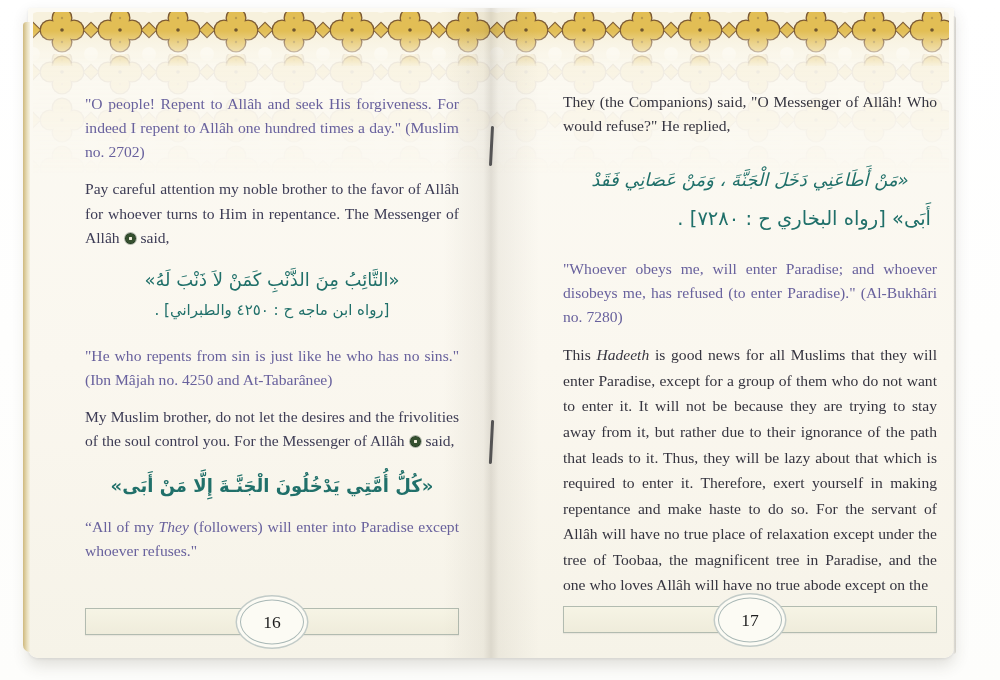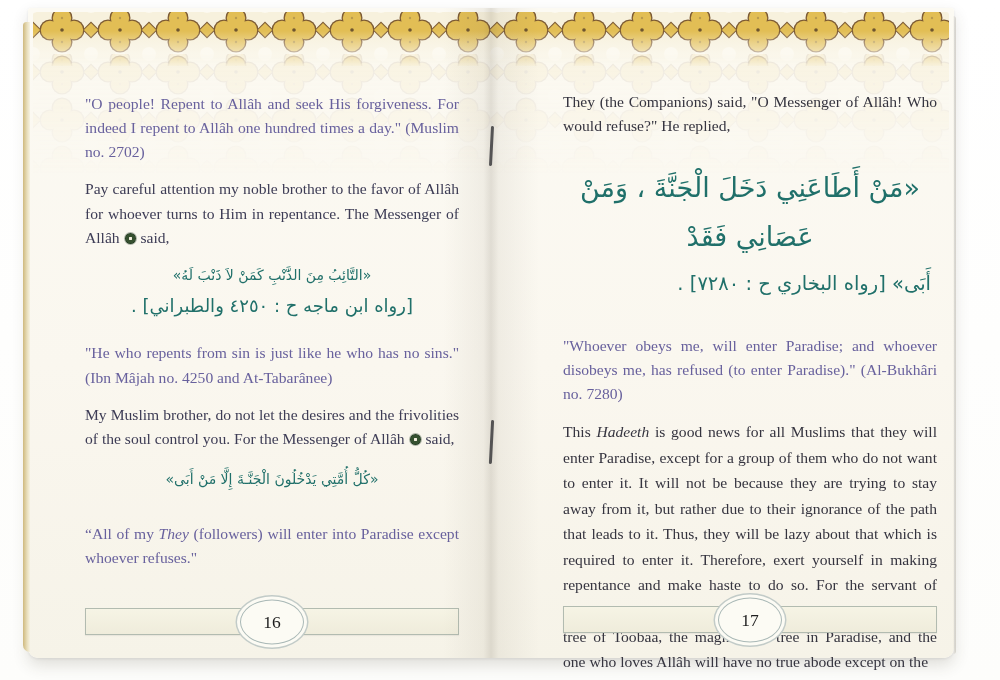--- a/index.html
+++ b/index.html
@@ -41,24 +41,24 @@
   .pages{position:absolute;inset:0;display:flex;}
   .page{flex:1;position:relative;box-sizing:border-box;padding-top:84px;}
   .page-left{padding-left:57px;padding-right:31px;}
   .page-right{padding-left:73px;padding-right:17px;padding-top:82px;}
 
   p{margin:0;}
   .quote{font-size:15.6px;line-height:1.55;text-align:justify;color:#68619d;margin-bottom:13px;}
   .prose{font-size:15.6px;line-height:1.55;text-align:justify;color:#3d3c55;margin-bottom:13px;}
   .prose-black{color:#35343f;}
   .arabic{font-family:"DejaVu Sans", sans-serif;color:#20706a;direction:rtl;text-align:center;}
-  .arabic-lg{font-size:14px;line-height:1.85;margin:10px 0 2px 0;}
-  .arabic-ref{font-size:18px;line-height:1.7;margin:0 0 20px 0;}
-  .arabic-r1{font-size:27px;line-height:1.8;margin:26px 0 0 0;}
-  .arabic-r2{font-size:19.5px;line-height:1.8;margin:4px 0 33px 0;text-align:right;padding-right:6px;}
+  .arabic-lg{font-size:18px;line-height:1.85;margin:10px 0 2px 0;}
+  .arabic-ref{font-size:15px;line-height:1.7;margin:0 0 20px 0;}
+  .arabic-r1{font-size:18px;line-height:1.8;margin:26px 0 0 0;font-style:italic;}
+  .arabic-r2{font-size:19.5px;line-height:1.8;margin:4px 0 21px 0;text-align:right;padding-right:6px;}
   .longpara{line-height:1.64;}
 
   .pbuh{display:inline-block;width:11px;height:11px;margin:0 1px;vertical-align:-1px;border-radius:50%;
         background:radial-gradient(circle at 50% 50%, #f4efdf 0 18%, #35502f 20% 60%, #233b22 62% 100%);
         box-shadow:0 0 0 1px rgba(35,59,34,.35);}
 
   
   .footer{position:absolute;height:25px;background:linear-gradient(180deg,#f6f4e5 0%,#efecdb 100%);
         border:1px solid #b2bbb0;box-shadow:0 1px 1px rgba(0,0,0,.05);text-align:center;}
   .footer-left{left:57px;right:31px;bottom:23px;}
@@ -130,21 +130,21 @@
 
         <p class="prose"><span>Pay careful attention my noble brother to the favor of Allâh for whoever turns to Him in repentance. The Messenger of Allâh </span><span class="pbuh"></span><span> said,</span></p>
 
         <p class="arabic arabic-lg" dir="rtl">«التَّائِبُ مِنَ الذَّنْبِ كَمَنْ لاَ ذَنْبَ لَهُ»</p>
         <p class="arabic arabic-ref" dir="rtl">[رواه ابن ماجه ح : ٤٢٥٠ والطبراني] .</p>
 
         <p class="quote">"He who repents from sin is just like he who has no sins." (Ibn Mâjah no. 4250 and At-Tabarânee)</p>
 
         <p class="prose"><span>My Muslim brother, do not let the desires and the frivolities of the soul control you. For the Messenger of Allâh </span><span class="pbuh"></span><span> said,</span></p>
 
-        <p class="arabic arabic-lg" style="margin-top:16px;margin-bottom:29px;" dir="rtl">«كُلُّ أُمَّتِي يَدْخُلُونَ الْجَنَّـةَ إِلَّا مَنْ أَبَى»</p>
+        <p class="arabic arabic-lg" style="margin-top:16px;margin-bottom:12px;font-weight:bold;" dir="rtl">«كُلُّ أُمَّتِي يَدْخُلُونَ الْجَنَّـةَ إِلَّا مَنْ أَبَى»</p>
 
         <p class="quote"><span>“All of my </span><i>They</i><span> (followers) will enter into Paradise except whoever refuses."</span></p>
 
         <div class="footer footer-left">
           <div class="oval">
             <span>16</span>
           </div>
         </div>
       </div>
 

